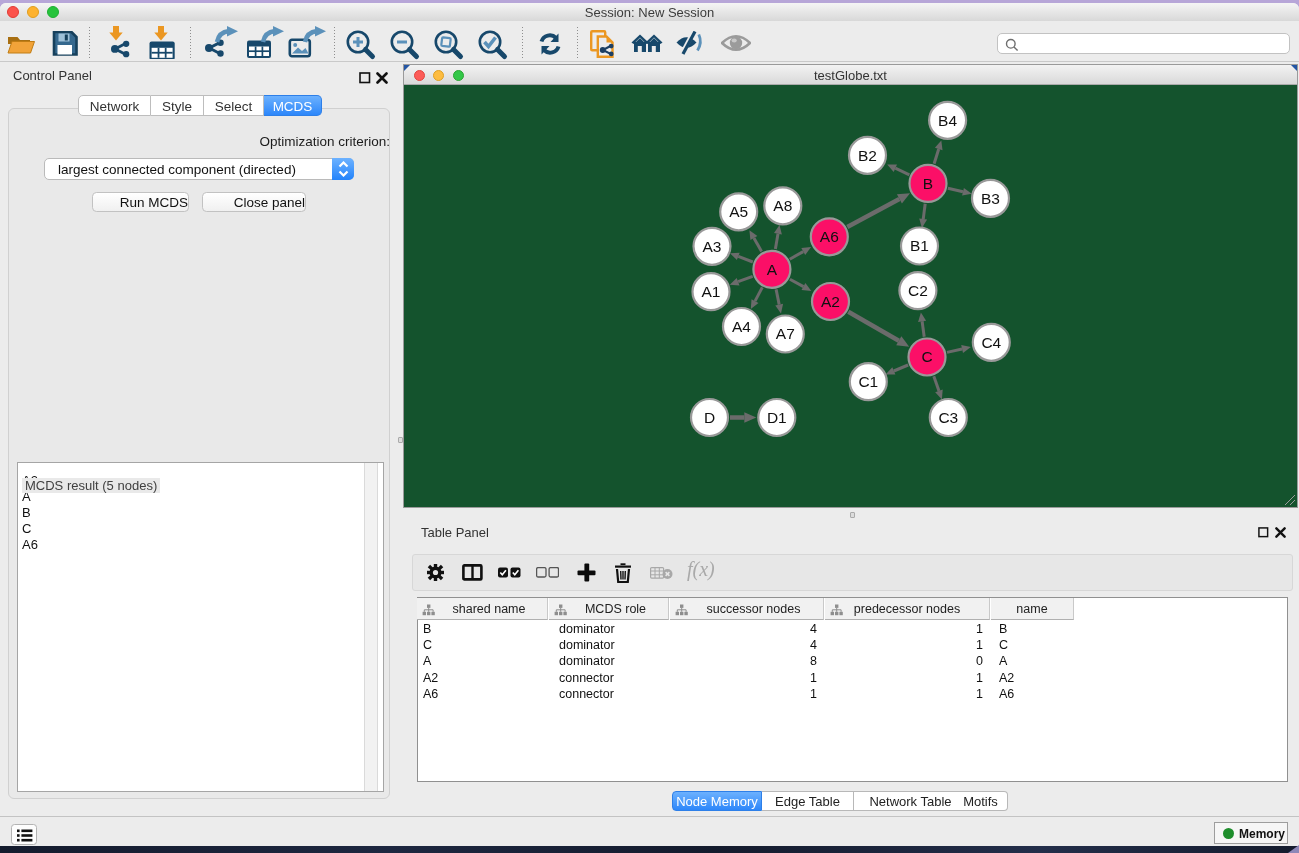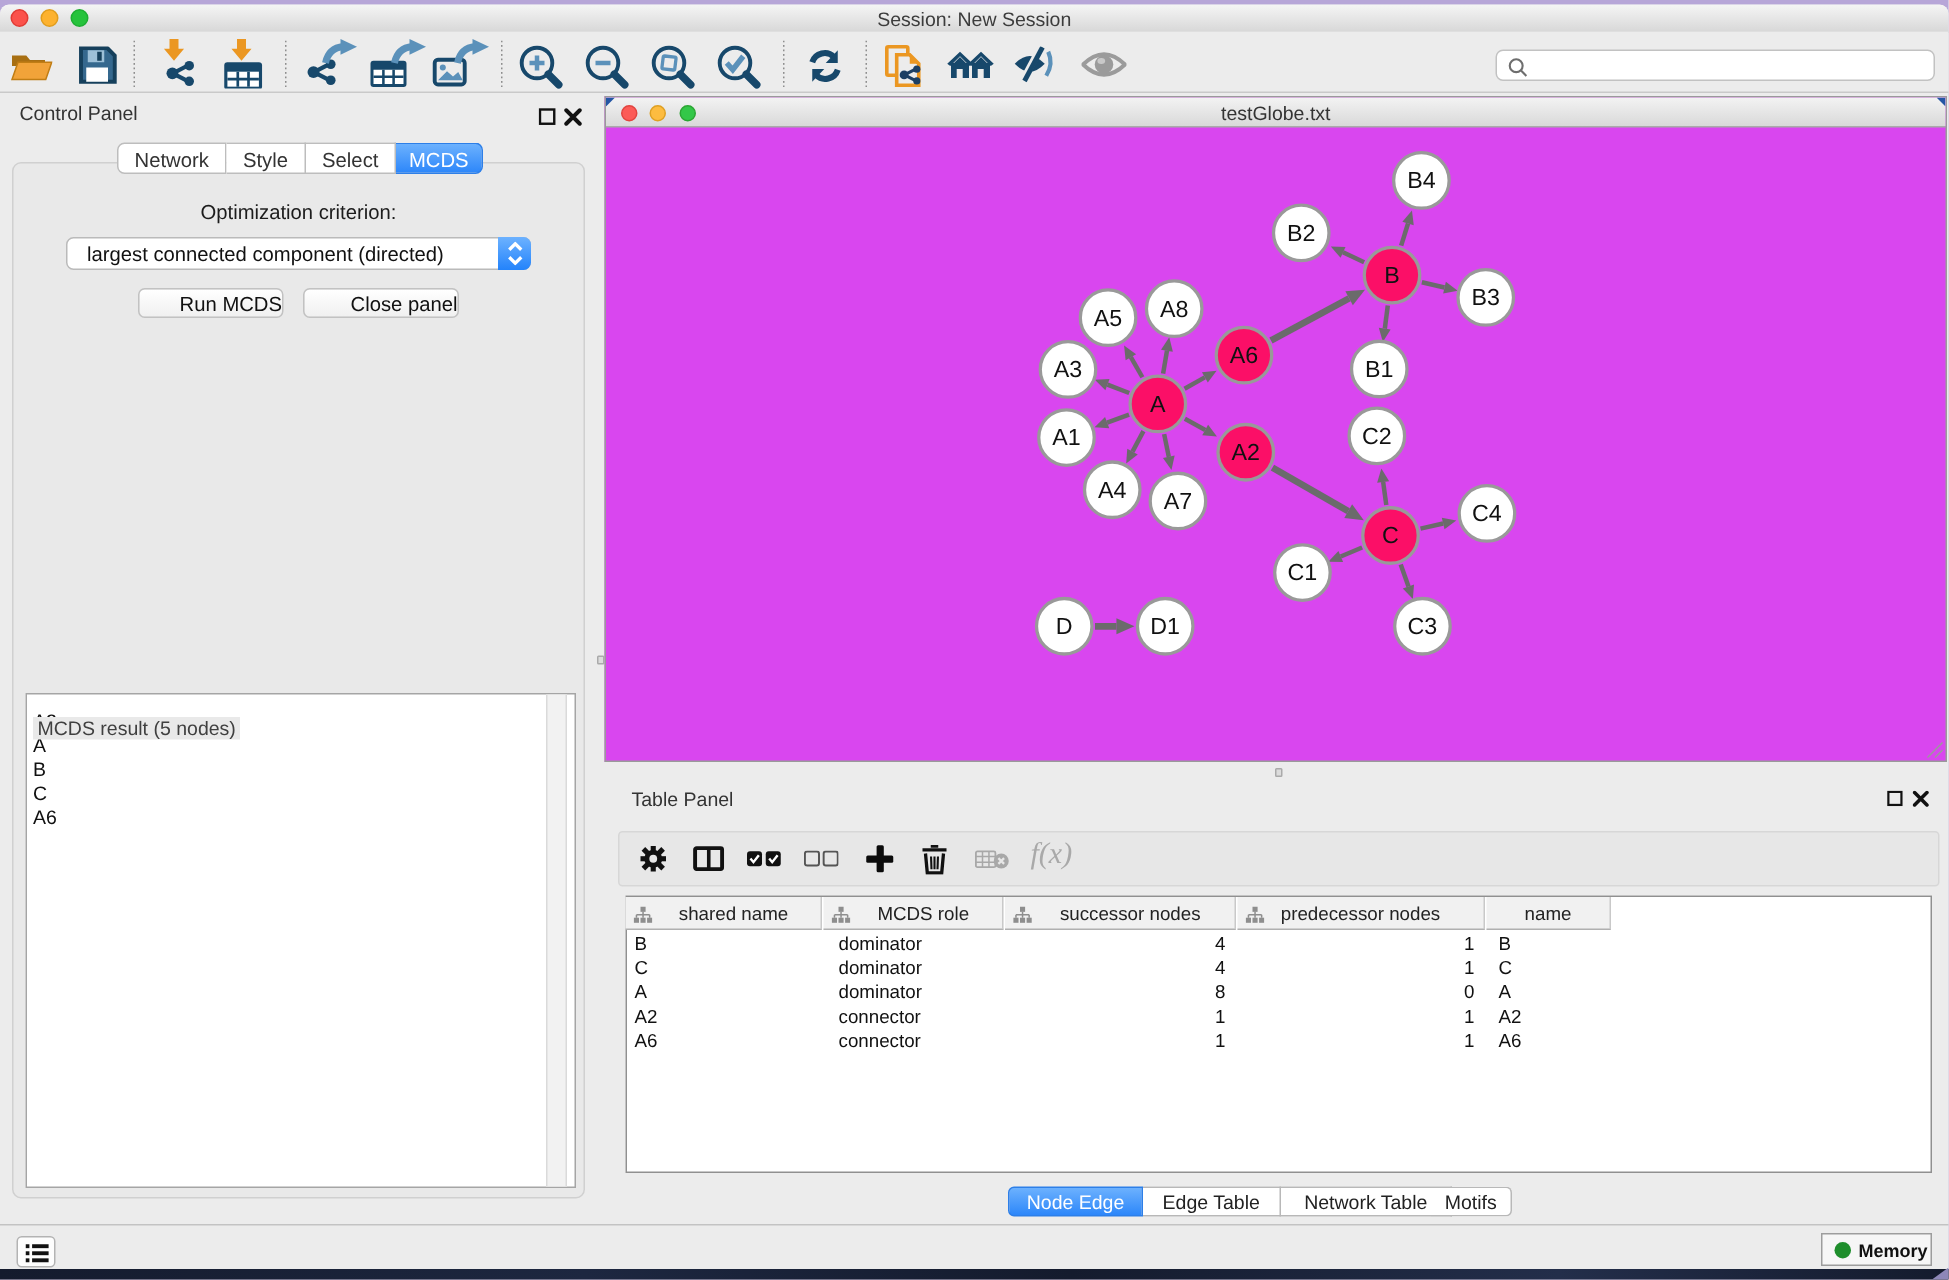--- a/index.html
+++ b/index.html
@@ -10,33 +10,33 @@
 .light { position:absolute; top:3px; width:12px; height:12px; border-radius:50%; }
 #title { position:absolute; top:1.5px; width:100%; text-align:center; font-size:13px; color:#3c3c3c; }
 #toolbar { position:absolute; left:0; top:21px; width:1299px; height:41px; background:#ececec; border-bottom:1px solid #c9c9c9; }
 .vsep { position:absolute; top:6px; height:31px; width:1px; background-image:linear-gradient(#8e8e8e 40%, rgba(0,0,0,0) 0%); background-size:1px 3px; }
 #search { position:absolute; left:997px; top:33px; width:293px; height:21px; background:#fff; border:1px solid #c2c2c2; border-radius:5px; }
 
 #cp-title { position:absolute; left:13px; top:68px; font-size:13px; color:#333; }
 #cp-inner { position:absolute; left:8px; top:108px; width:382px; height:691px; background:#e9e9e9; border:1px solid #d0d0d0; border-radius:6px; }
 .tabseg { position:absolute; top:95px; height:21px; line-height:21px; text-align:center; font-size:13.5px; color:#333;
    background:#fff; border:1px solid #bdbdbd; border-left:none; }
-#opt-label { position:absolute; left:8px; top:134px; width:382px; text-align:center; font-size:13.5px; color:#1c1c1c; }
+#opt-label { position:absolute; left:8px; top:134px; width:382px; text-align:right; font-size:13.5px; color:#1c1c1c; }
 #dropdown { position:absolute; left:44px; top:158px; width:310px; height:22px; background:#fff; border:1px solid #bababa; border-radius:5px; }
 #dropdown span { position:absolute; left:13px; top:3px; font-size:13.5px; color:#111; }
 #spin { position:absolute; right:-1px; top:-1px; width:22px; height:22px; border-radius:0 5px 5px 0;
    background:linear-gradient(#6db2ff,#2383fb); }
 .btn { position:absolute; top:192px; height:20px; line-height:19px; text-align:right; font-size:13.5px; color:#111;
    background:linear-gradient(#ffffff,#f0f0f0); border:1px solid #c2c2c2; border-radius:4.5px; }
 #flist { position:absolute; left:17px; top:462px; width:367px; height:330px; background:#fff; border:1px solid #a5a5a5; }
 #flegend { position:absolute; left:22px; top:478px; background:#e9e9e9; padding:0 3px; font-size:13px; color:#404040; }
 #flist .item { position:absolute; left:4px; font-size:13px; color:#111; }
 #fscroll { position:absolute; right:5px; top:0px; width:14px; height:328px; background:#f2f2f2; border-left:1px solid #dadada; border-right:1px solid #dadada; }
 
-#win { position:absolute; left:403px; top:64px; width:895px; height:444px; background:#d946ef; border:1px solid #9a9a9a;padding-left:36px; }
+#win { position:absolute; left:403px; top:64px; width:895px; height:444px; background:#14532d; border:1px solid #9a9a9a;padding-left:36px; }
 #wtitle { position:absolute; left:0; top:0; width:100%; height:20px; background:linear-gradient(#f3f3f3,#d9d9d9); border-bottom:1px solid #aaa; }
 .wlight { position:absolute; top:4.5px; width:11px; height:11px; border-radius:50%; }
 #wtext { position:absolute; top:3px; width:100%; text-align:center; font-size:13px; color:#333; }
 
 #tp-title { position:absolute; left:421px; top:525px; font-size:13px; color:#333; }
 #tp-toolbar { position:absolute; left:412px; top:554px; width:881px; height:37px; background:#e7e7e7; border:1px solid #d7d7d7; border-radius:3px; }
 #tbl { position:absolute; left:417px; top:597px; width:871px; height:185px; background:#fff; border:1px solid #909090; }
 .hcell { position:absolute; top:598px; height:22px; background:#f1f1f1; border-right:1px solid #c9c9c9; border-bottom:1px solid #b0b0b0;
    text-align:center; line-height:22px; font-size:12.5px; color:#222; }
 .trow { position:absolute; height:16.2px; }
@@ -497,21 +497,21 @@
     <span style="left:825px;width:158px;text-align:right">1</span>
     <span style="left:999px">A2</span>
   </div>
 <div class="trow" style="top:685.8000000000002px">
     <span style="left:423px">A6</span>
     <span style="left:559px">connector</span>
     <span style="left:670px;width:147px;text-align:right">1</span>
     <span style="left:825px;width:158px;text-align:right">1</span>
     <span style="left:999px">A6</span>
   </div>
-<div class="seg" style="left:672px;width:90px;border-left:1px solid #b8b8b8;border-radius:4px 0 0 4px;background:linear-gradient(#6cb1fe,#2d87fa);color:#fff;border-color:#2d7fe8">Node Edge</div>
+<div class="seg" style="left:672px;width:90px;border-left:1px solid #b8b8b8;border-radius:4px 0 0 4px;background:linear-gradient(#6cb1fe,#2d87fa);color:#fff;border-color:#2d7fe8">Node Memory</div>
 <div class="seg" style="left:762px;width:92px">Edge Table</div>
 <div class="seg" style="left:854px;width:114px">Network Table</div>
 <div class="seg" style="left:954px;width:54px;border-radius:0 4px 4px 0">Motifs</div>
 <div id="statussep"></div>
 <div id="listbtn">
     <svg class="ab" style="left:5px;top:4px" width="16" height="13" viewBox="0 0 16 13">
       <g fill="#111">
         <rect x="0" y="0.5" width="2.6" height="2.6"></rect>
         <rect x="0" y="5.2" width="2.6" height="2.6"></rect>
         <rect x="0" y="9.9" width="2.6" height="2.6"></rect>

